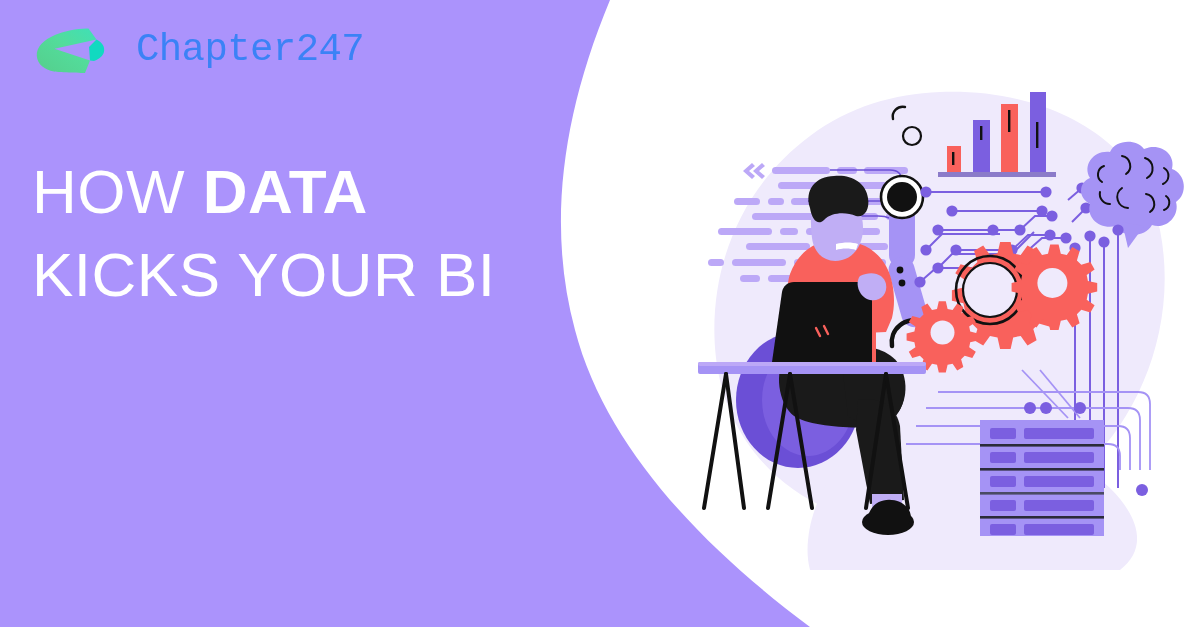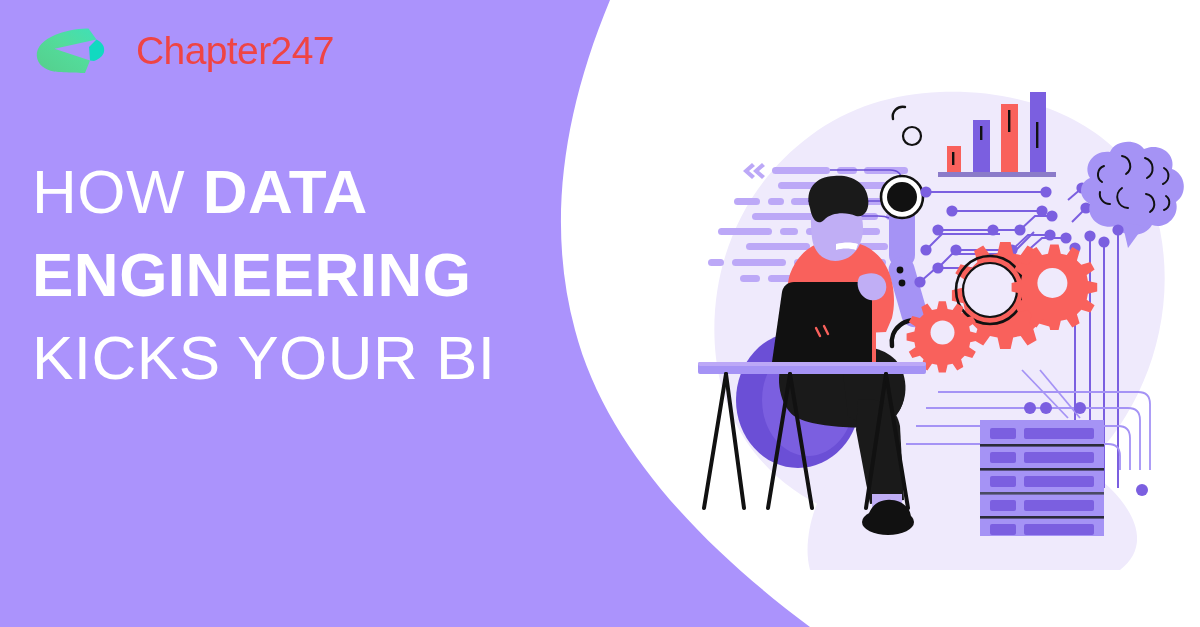--- a/index.html
+++ b/index.html
@@ -19,25 +19,25 @@
   }
 
   
   #logo{
     position:absolute;left:30px;top:22px;
     display:flex;align-items:center;gap:10px;
     height:56px;
   }
   #logo .mark{width:96px;height:56px;display:block;}
   #logo .wordmark{
-    font-family:Liberation Sans, sans-serif;
+    font-family:Liberation Mono, monospace;
     font-size:39px;
     font-weight:400;
     letter-spacing:-0.6px;
-    color:#ef4444;
+    color:#3b82f6;
     line-height:1;
     white-space:nowrap;
   }
 
   
   #headline{
     position:absolute;left:32px;top:150px;
     width:620px;
     color:#ffffff;
     font-family:"Liberation Sans",sans-serif;
@@ -86,21 +86,20 @@
                C35.0,8.9 49.0,6.0 58.5,6.5 Z"></path>
       <path fill="#11D9C0" d="M66.5,17.5 C72.5,20.5 75.0,25.0 74.0,29.8
                C73.2,33.8 69.5,37.0 64.0,39.0
                L60.0,38.5 L59.0,25.0 Z"></path>
     </svg>
     <span class="wordmark">Chapter247</span>
   </div>
 
   <div id="headline">
     <span class="ln"><span>HOW </span><b>DATA</b></span>
-    <span class="ln"><b>ENGINEERING</b></span>
     <span class="ln"><span>KICKS YOUR BI</span></span>
   </div>
 
   <div id="illustration">
     <svg viewBox="0 0 500 500" aria-hidden="true">
 
       <path fill="#EFEAFC" d="M250,22 C360,18 452,70 470,160
                C488,252 452,340 400,392
                C346,446 258,470 178,452
                C96,434 36,372 26,288

